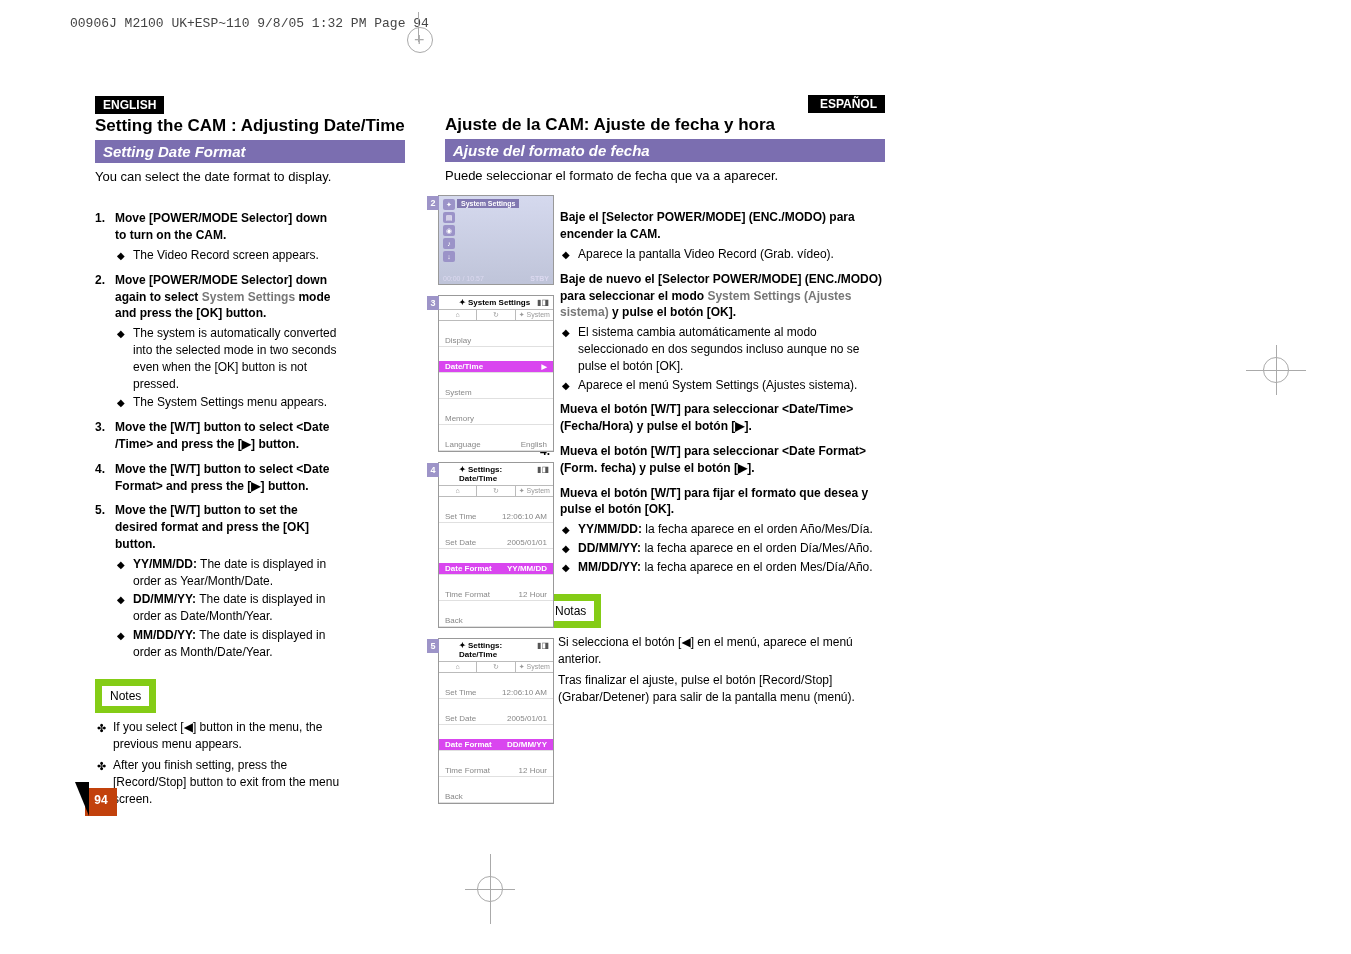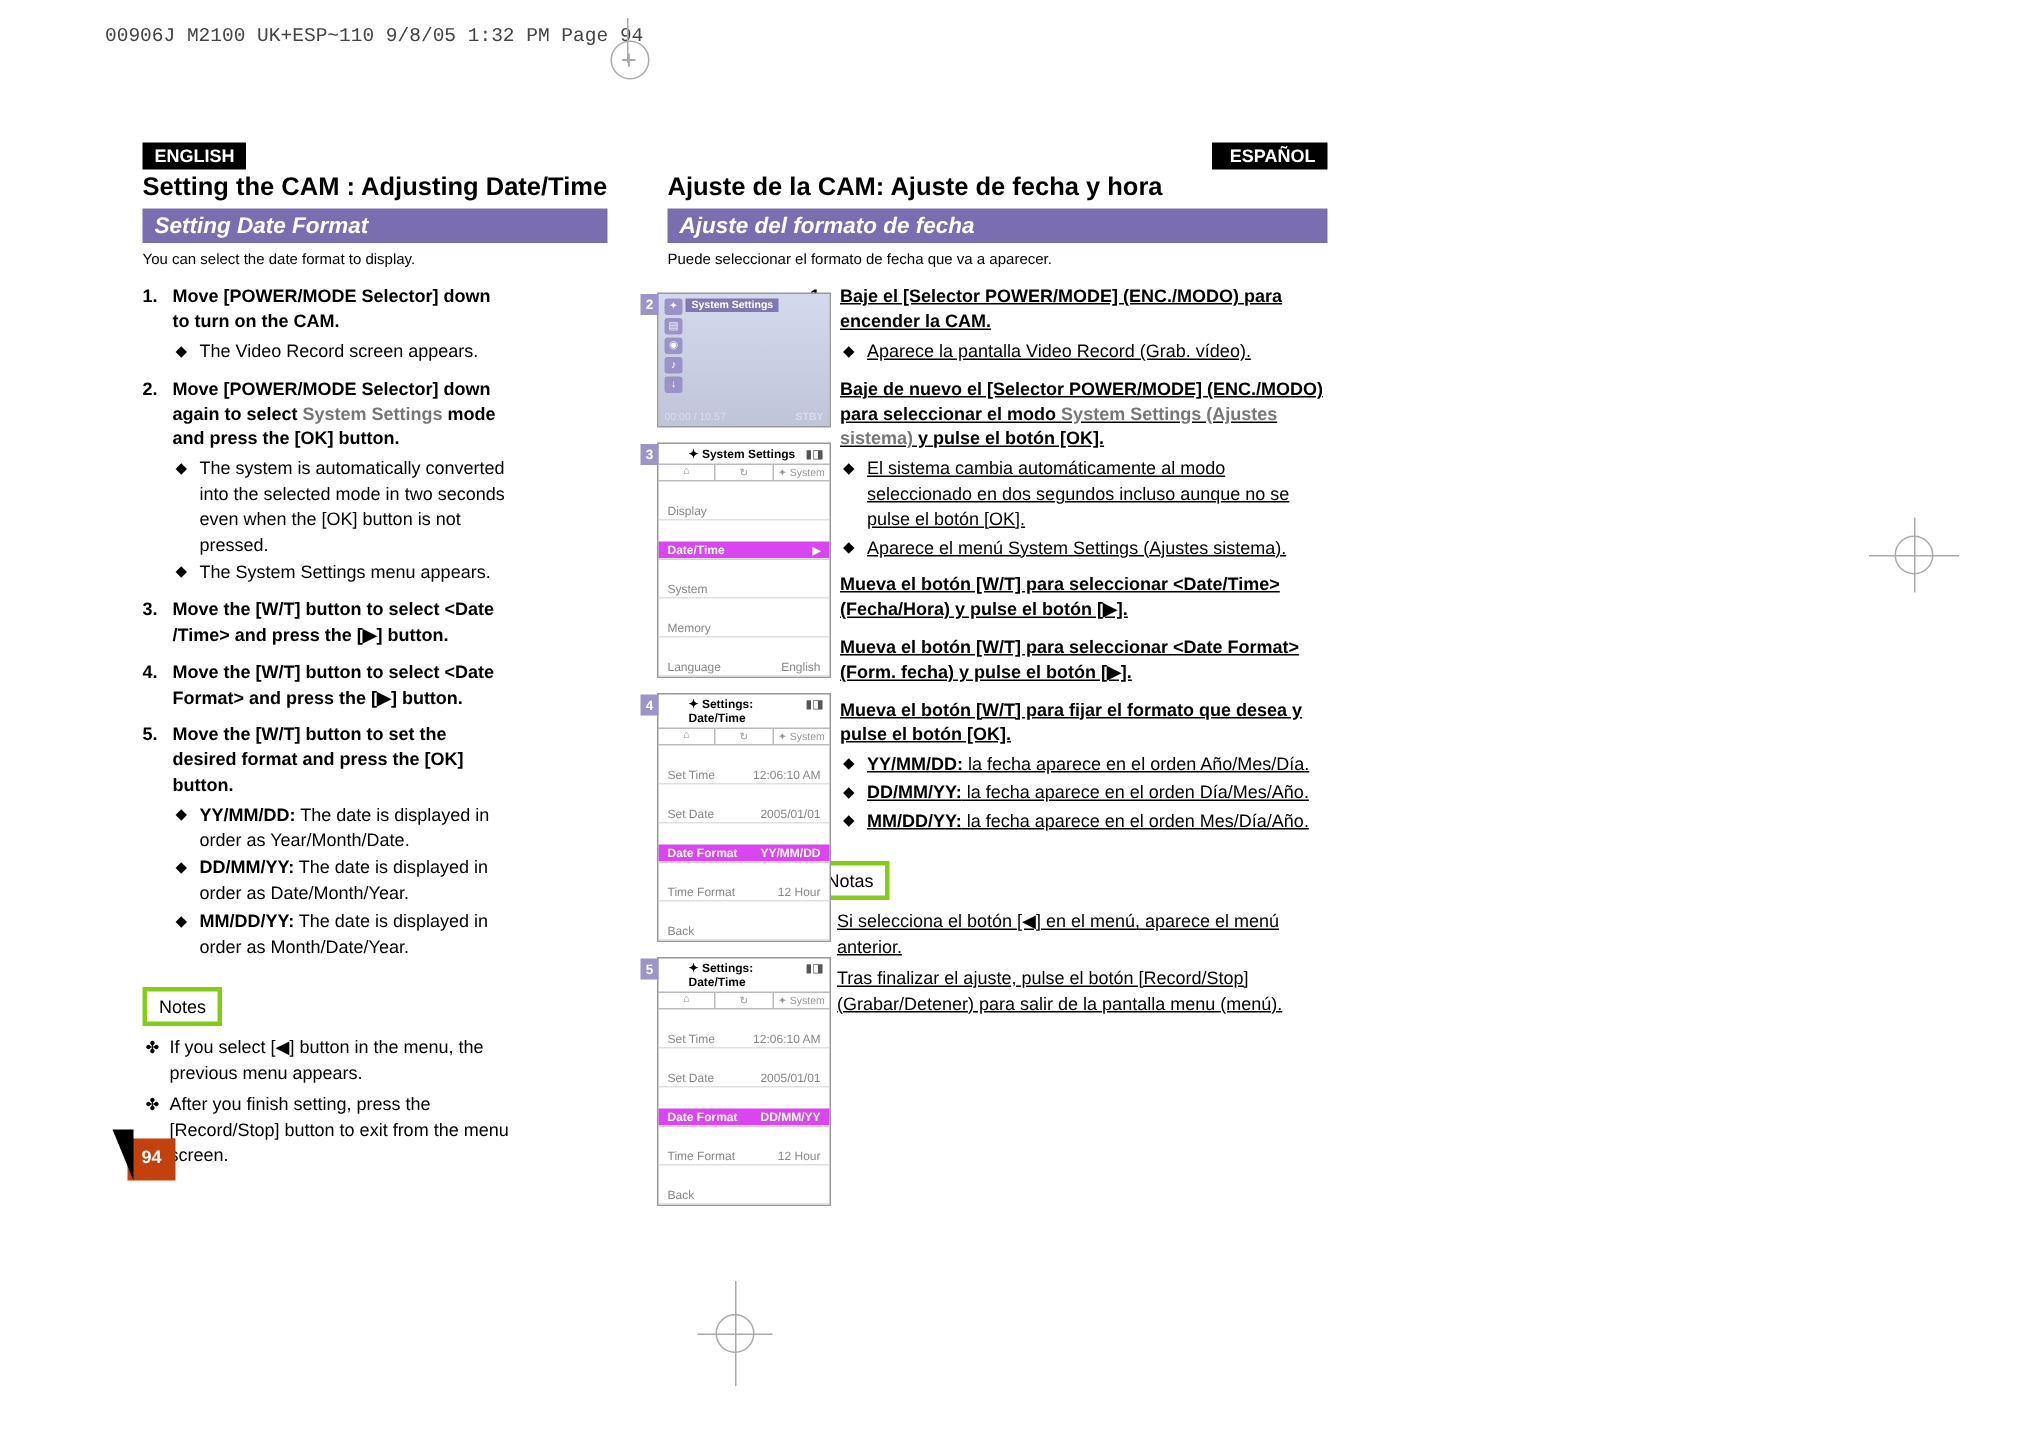--- a/index.html
+++ b/index.html
@@ -119,21 +119,21 @@
     background: #7b6eb0;
     color: #fff;
     font-style: italic;
     font-weight: bold;
     font-size: 15px;
     padding: 3px 8px;
     margin-top: 4px;
     width: 310px;
   }
   .sub-title-bar.right { width: 440px; }
-  .intro-line { font-size: 10px; margin: 6px 0 10px 0; }
+  .intro-line { font-size: 13px; margin: 6px 0 26px 0; }
   .column {
     width: 245px;
     font-size: 12px;
     line-height: 1.4;
   }
   .two-cols { display: flex; justify-content: space-between; margin-top: 0; }
   .left-side { width: 335px; }
   .right-side { width: 440px; }
   ol.steps { list-style: none; padding-left: 0; counter-reset: step; }
   ol.steps > li { margin-bottom: 8px; padding-left: 20px; position: relative; }
@@ -143,21 +143,21 @@
   ul.bullets { list-style: none; padding-left: 0; margin-top: 3px; }
   ul.bullets li { padding-left: 18px; position: relative; margin-bottom: 2px; }
   ul.bullets li::before {
     content: "◆";
     position: absolute;
     left: 2px;
     font-size: 10px;
     top: 2px;
   }
   .notes-box {
-    border: 3px solid #84cc16;
+    border: 7px solid #84cc16;
     display: inline-block;
     font-size: 12px;
     padding: 2px 8px;
     margin: 10px 0 6px 0;
   }
   ul.plus-list { list-style: none; padding-left: 0; font-size: 12px; }
   ul.plus-list li { padding-left: 18px; position: relative; margin-bottom: 4px; }
   ul.plus-list li::before {
     content: "✤";
     position: absolute;
@@ -277,21 +277,21 @@
     bottom: 2px;
     left: 4px;
     right: 4px;
     color: #dcd9f0;
     font-size: 7px;
     display: flex;
     justify-content: space-between;
   }
   .vid-foot .stby { font-weight: bold; }
   .batt-ind { position: absolute; right: 4px; top: 2px; font-size: 8px; color: #555; }
-  .right-side-inner { width: 345px; text-decoration: underline; }
+  .right-side-inner { width: 345px; }
   .right-side .column { width: 345px; }
   .big-wrap { position: relative; }
 </style>
 </head>
 <body>
 
 <div class="page-header">00906J M2100 UK+ESP~110  9/8/05 1:32 PM  Page 94</div>
 <div class="crop-top-right"></div>
 <div class="crop-right">
     <div class="circ"></div>

